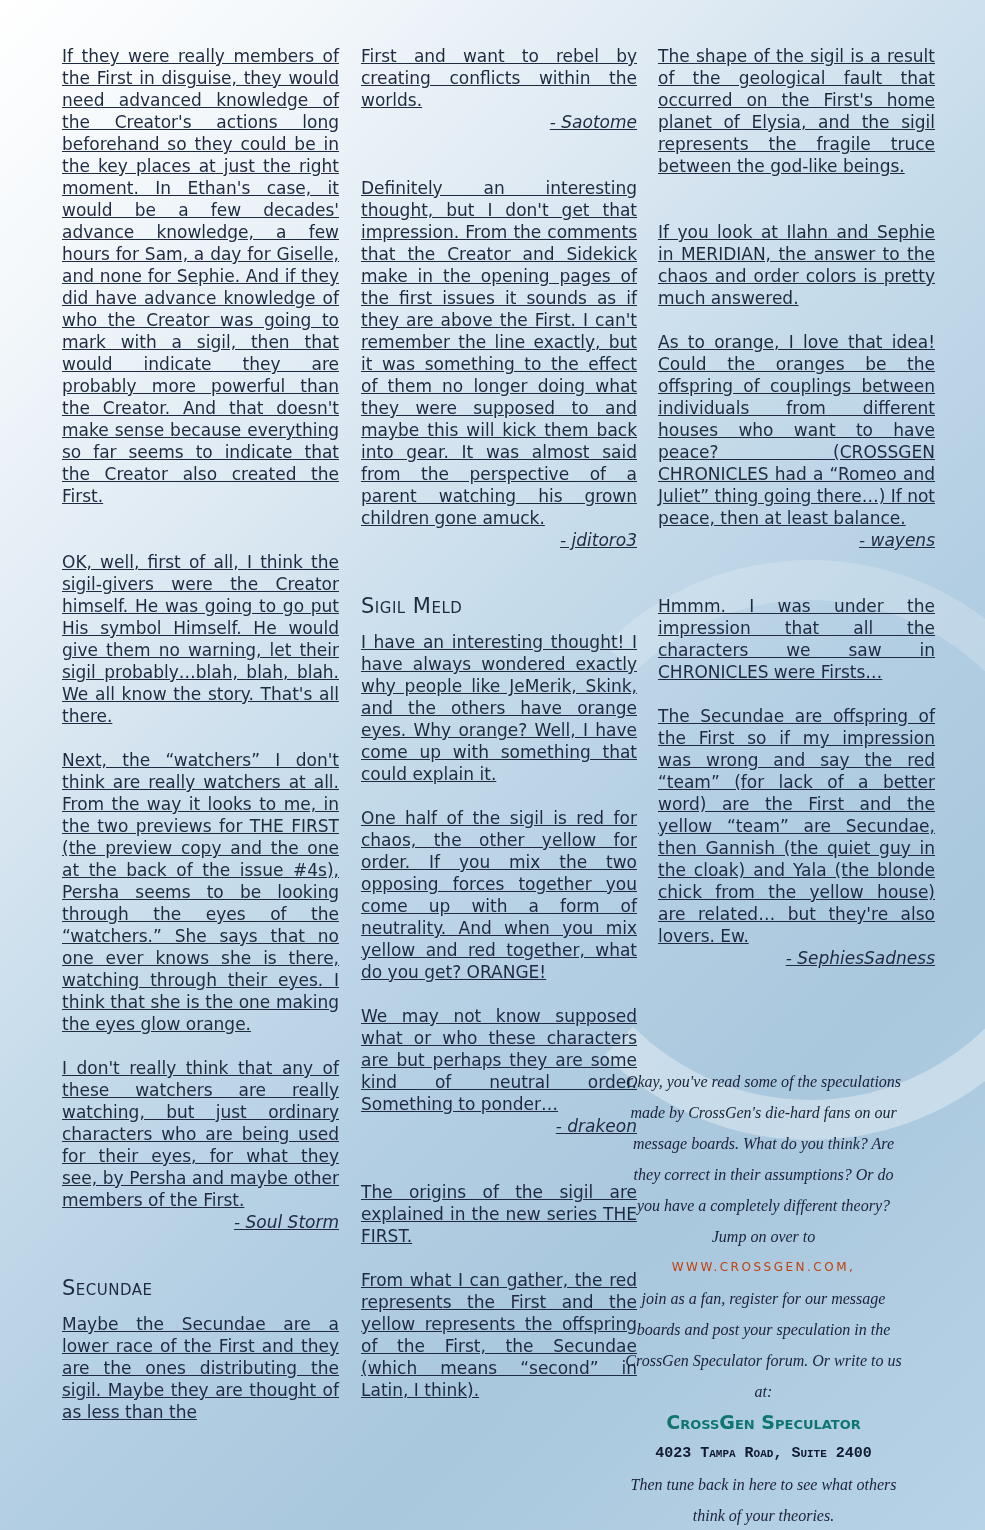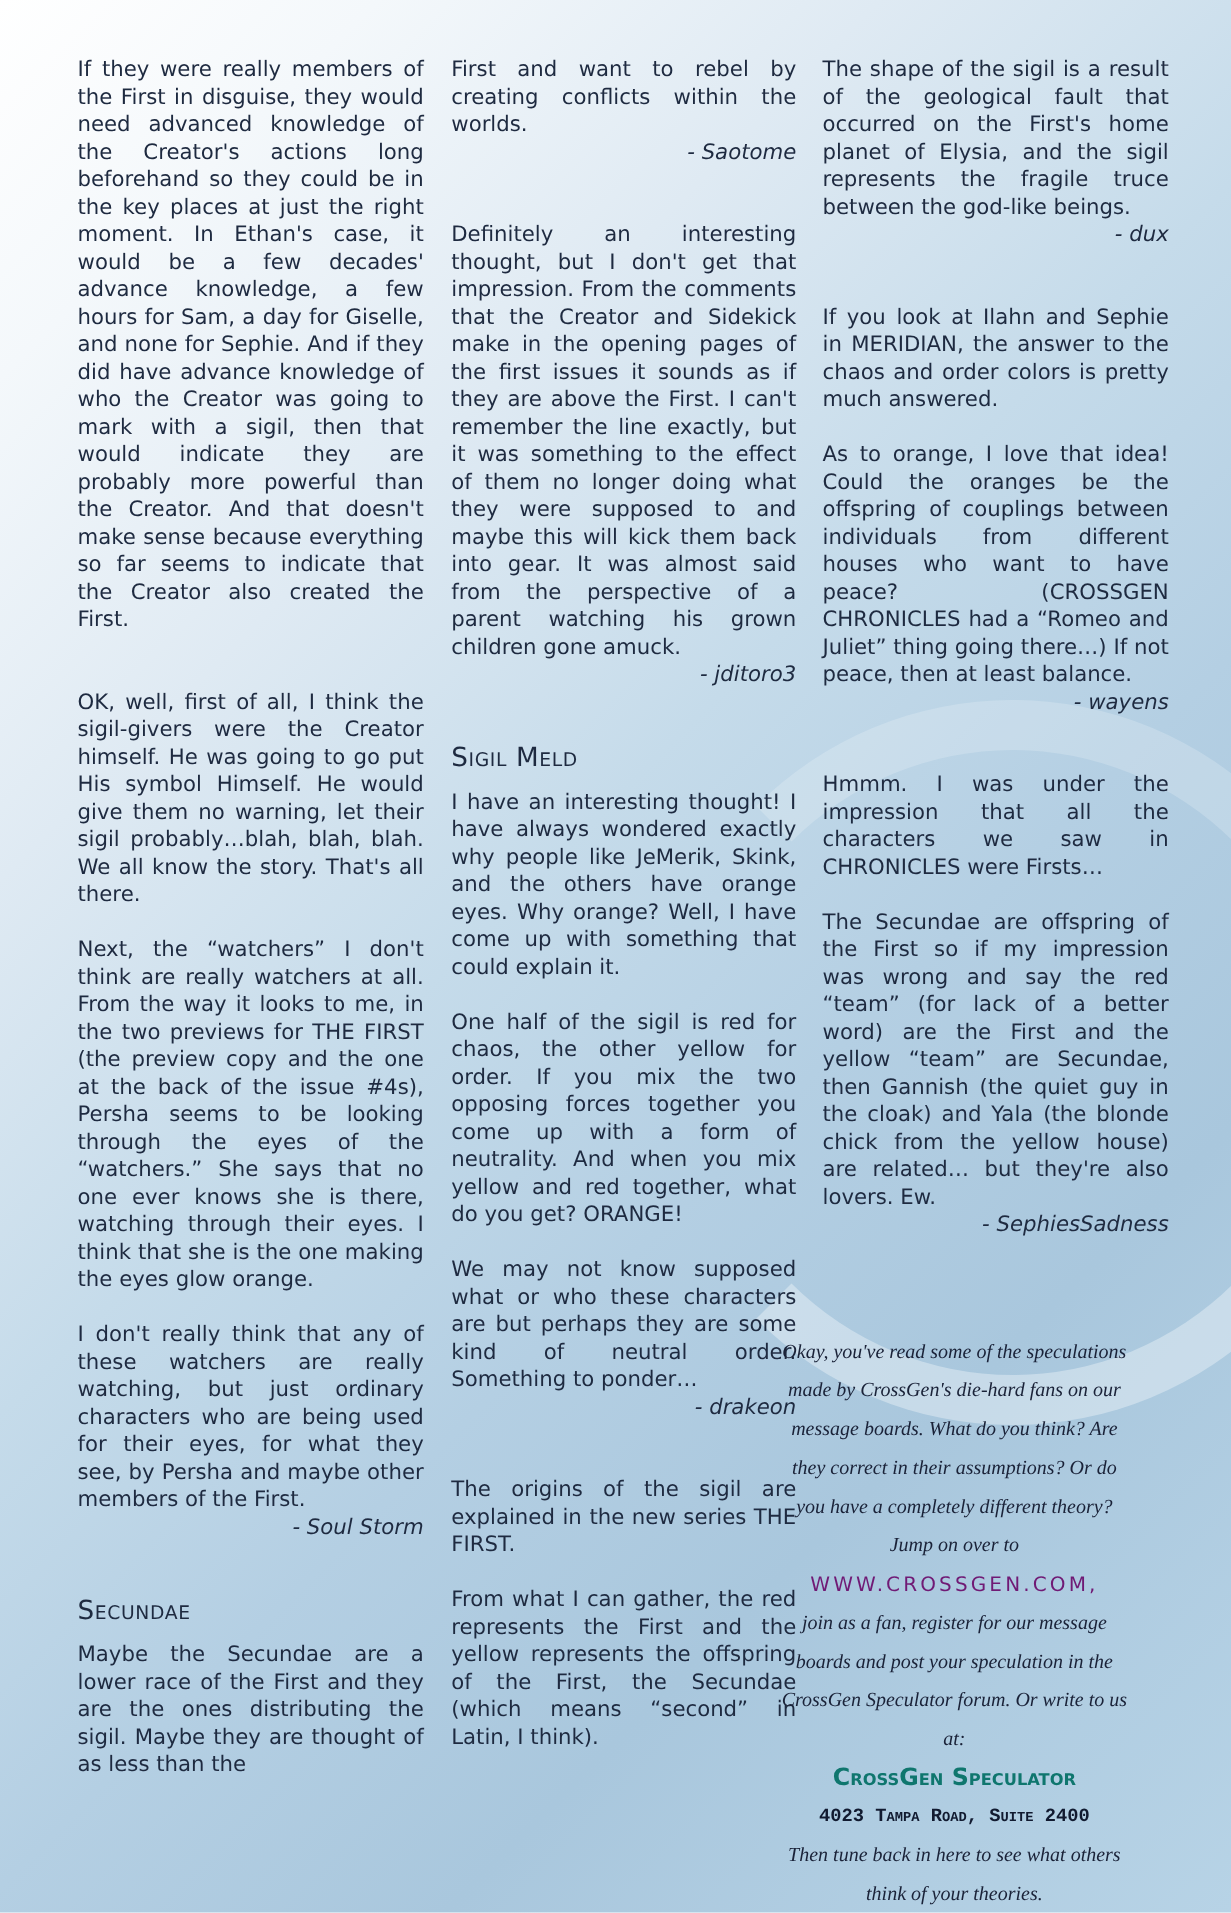--- a/index.html
+++ b/index.html
@@ -13,30 +13,30 @@
     position: absolute; left: 520px; top: 560px; width: 500px; height: 500px;
     border-radius: 50%;
     border: 40px solid rgba(255,255,255,0.35);
     border-left-color: transparent; border-top-color: rgba(255,255,255,0.2);
     pointer-events: none;
   }
   .col { position: absolute; top: 45px; font-size: 17px; line-height: 22px; }
   .col1 { left: 62px; width: 277px; }
   .col2 { left: 361px; width: 276px; }
   .col3 { left: 658px; width: 277px; }
-  p { margin: 0; text-align: justify; }
+  p { margin: 0; text-align: justify; text-decoration: underline; }
   .sig { text-align: right; font-style: italic; margin: 0 0 0 0; }
   .gap { height: 44px; }
   .gap2 { height: 22px; }
   h2 { font-size: 21px; font-weight: normal; margin: 0 0 14px 0; font-variant: small-caps; letter-spacing: 0.5px; }
   .promo {
     position: absolute; left: 621px; top: 1066px; width: 285px; text-align: center;
     font-family: "Liberation Serif", serif; font-style: italic; font-size: 16px; line-height: 31px; color: #1a2238;
   }
-  .promo .url { font-family: "DejaVu Sans", sans-serif; font-style: normal; color: #701a75; letter-spacing: 2.5px; font-size: 16px; }
+  .promo .url { font-family: "DejaVu Sans", sans-serif; font-style: normal; color: #c2410c; letter-spacing: 2.5px; font-size: 12px; }
   .promo .title { font-family: "DejaVu Sans", sans-serif; font-style: normal; font-weight: bold; color: #0f766e; font-variant: small-caps; font-size: 19px; }
   .promo .addr { font-family: Liberation Mono, monospace; font-style: normal; font-weight: bold; font-variant: small-caps; font-size: 15px; color: #111a30; }
 </style>
 </head>
 <body>
 
 <div class="swirl"></div>
 
 <div class="col col1">
   <p>If they were really members of the First in disguise, they would need advanced knowledge of the Creator's actions long beforehand so they could be in the key places at just the right moment. In Ethan's case, it would be a few decades' advance knowledge, a few hours for Sam, a day for Giselle, and none for Sephie. And if they did have advance knowledge of who the Creator was going to mark with a sigil, then that would indicate they are probably more powerful than the Creator. And that doesn't make sense because everything so far seems to indicate that the Creator also created the First.</p>
@@ -67,21 +67,20 @@
   <p>We may not know supposed what or who these characters are but perhaps they are some kind of neutral order. Something to ponder…</p>
   <p class="sig">- drakeon</p>
   <div class="gap"></div>
   <p>The origins of the sigil are explained in the new series THE FIRST.</p>
   <div class="gap2"></div>
   <p>From what I can gather, the red represents the First and the yellow represents the offspring of the First, the Secundae (which means “second” in Latin, I think).</p>
 </div>
 
 <div class="col col3">
   <p>The shape of the sigil is a result of the geological fault that occurred on the First's home planet of Elysia, and the sigil represents the fragile truce between the god-like beings.</p>
-  <p class="sig">- dux</p>
   <div class="gap"></div>
   <p>If you look at Ilahn and Sephie in MERIDIAN, the answer to the chaos and order colors is pretty much answered.</p>
   <div class="gap2"></div>
   <p>As to orange, I love that idea! Could the oranges be the offspring of couplings between individuals from different houses who want to have peace? (CROSSGEN CHRONICLES had a “Romeo and Juliet” thing going there…) If not peace, then at least balance.</p>
   <p class="sig">- wayens</p>
   <div class="gap"></div>
   <p>Hmmm. I was under the impression that all the characters we saw in CHRONICLES were Firsts…</p>
   <div class="gap2"></div>
   <p>The Secundae are offspring of the First so if my impression was wrong and say the red “team” (for lack of a better word) are the First and the yellow “team” are Secundae, then Gannish (the quiet guy in the cloak) and Yala (the blonde chick from the yellow house) are related… but they're also lovers. Ew.</p>
   <p class="sig">- SephiesSadness</p>

